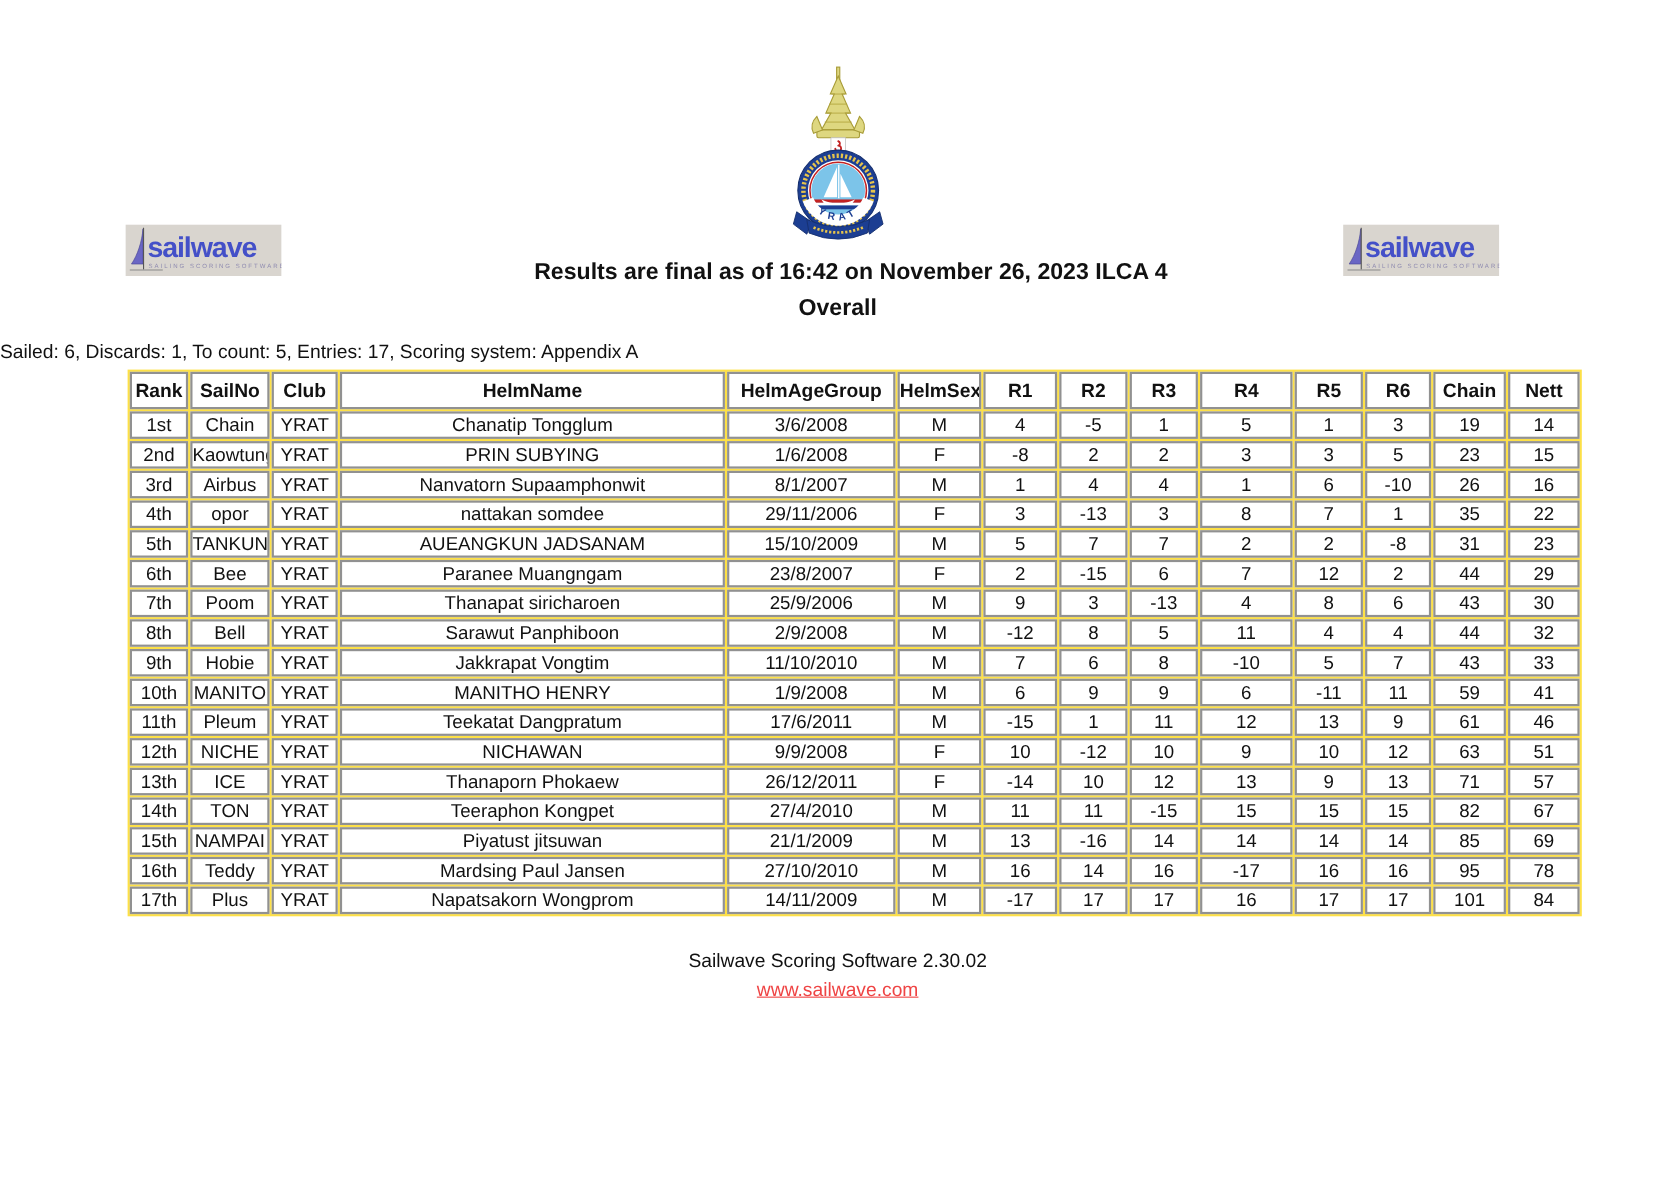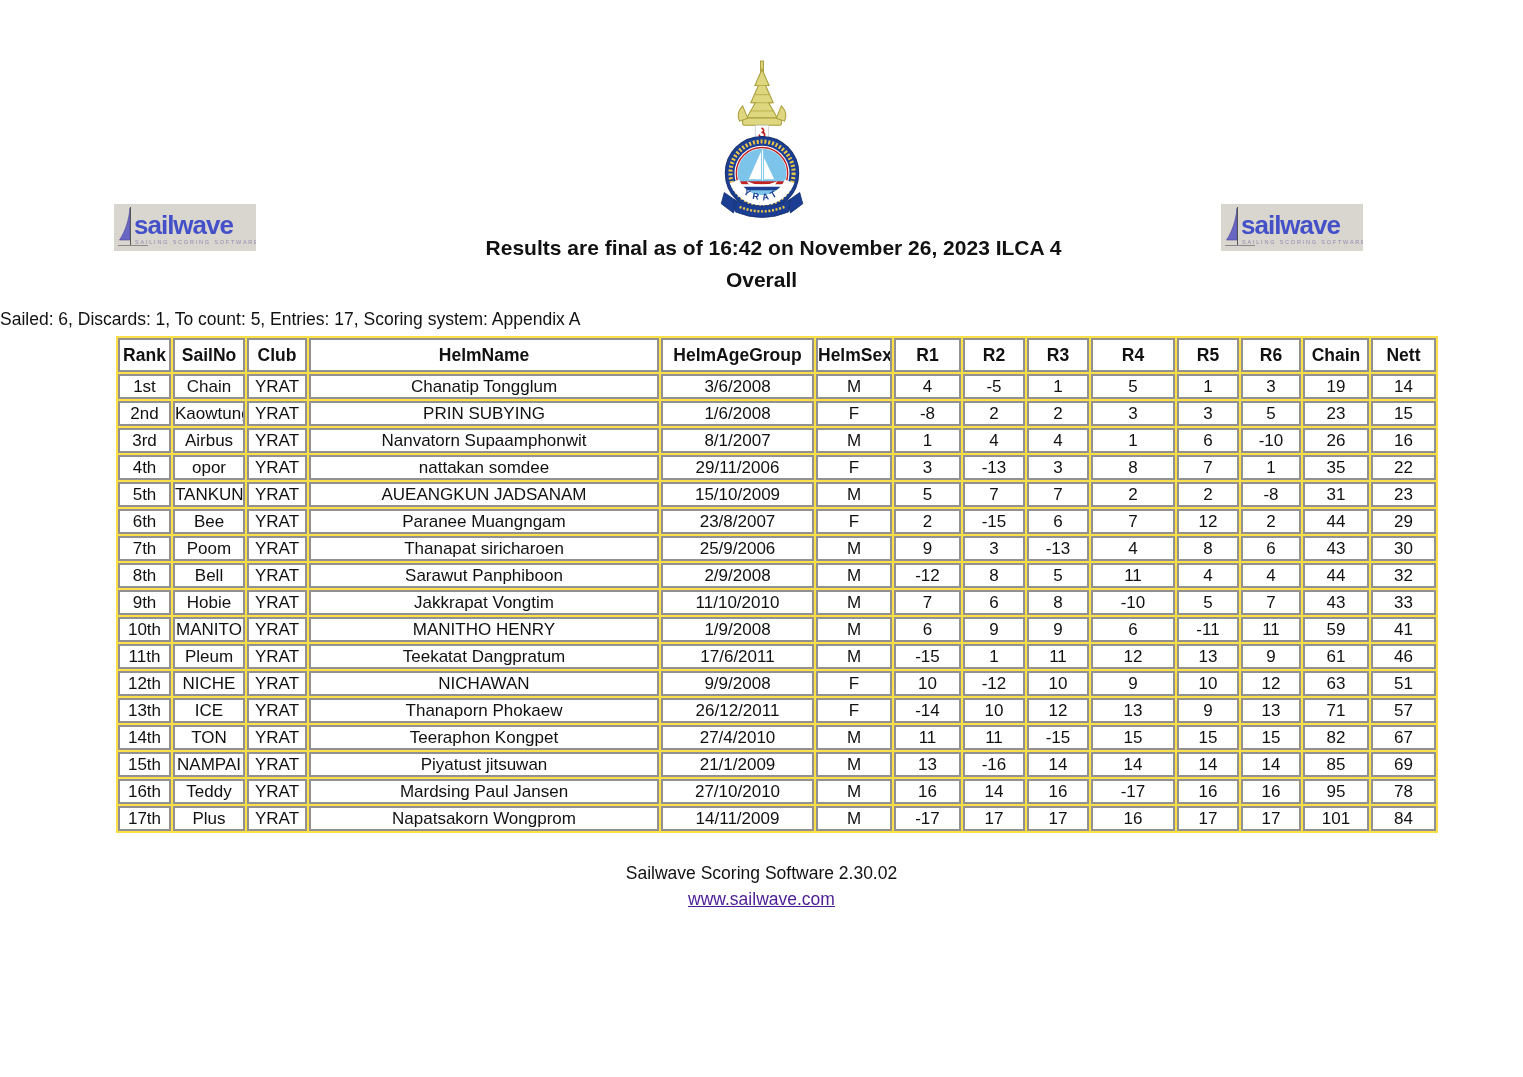--- a/index.html
+++ b/index.html
@@ -71,21 +71,21 @@
 
   
   .footer-software {
     position: absolute; left: 0; top: 863px; width: 100%;
     text-align: center; font-size: 17.5px; color: #111;
   }
   .footer-linkline {
     position: absolute; left: 0; top: 889px; width: 100%;
     text-align: center; font-size: 17.5px;
   }
-  .footer-linkline a { color: #4c1d95; text-decoration: underline; cursor: pointer; }
+  .footer-linkline a { color: #ef4444; text-decoration: underline; cursor: pointer; }
 </style>
 </head>
 <body>
 
 <div class="page">
 
   <div class="crest">
     <svg width="102" height="158" viewBox="0 0 100 155">
 
       <g fill="#ded780" stroke="#a89c38" stroke-width="1">

